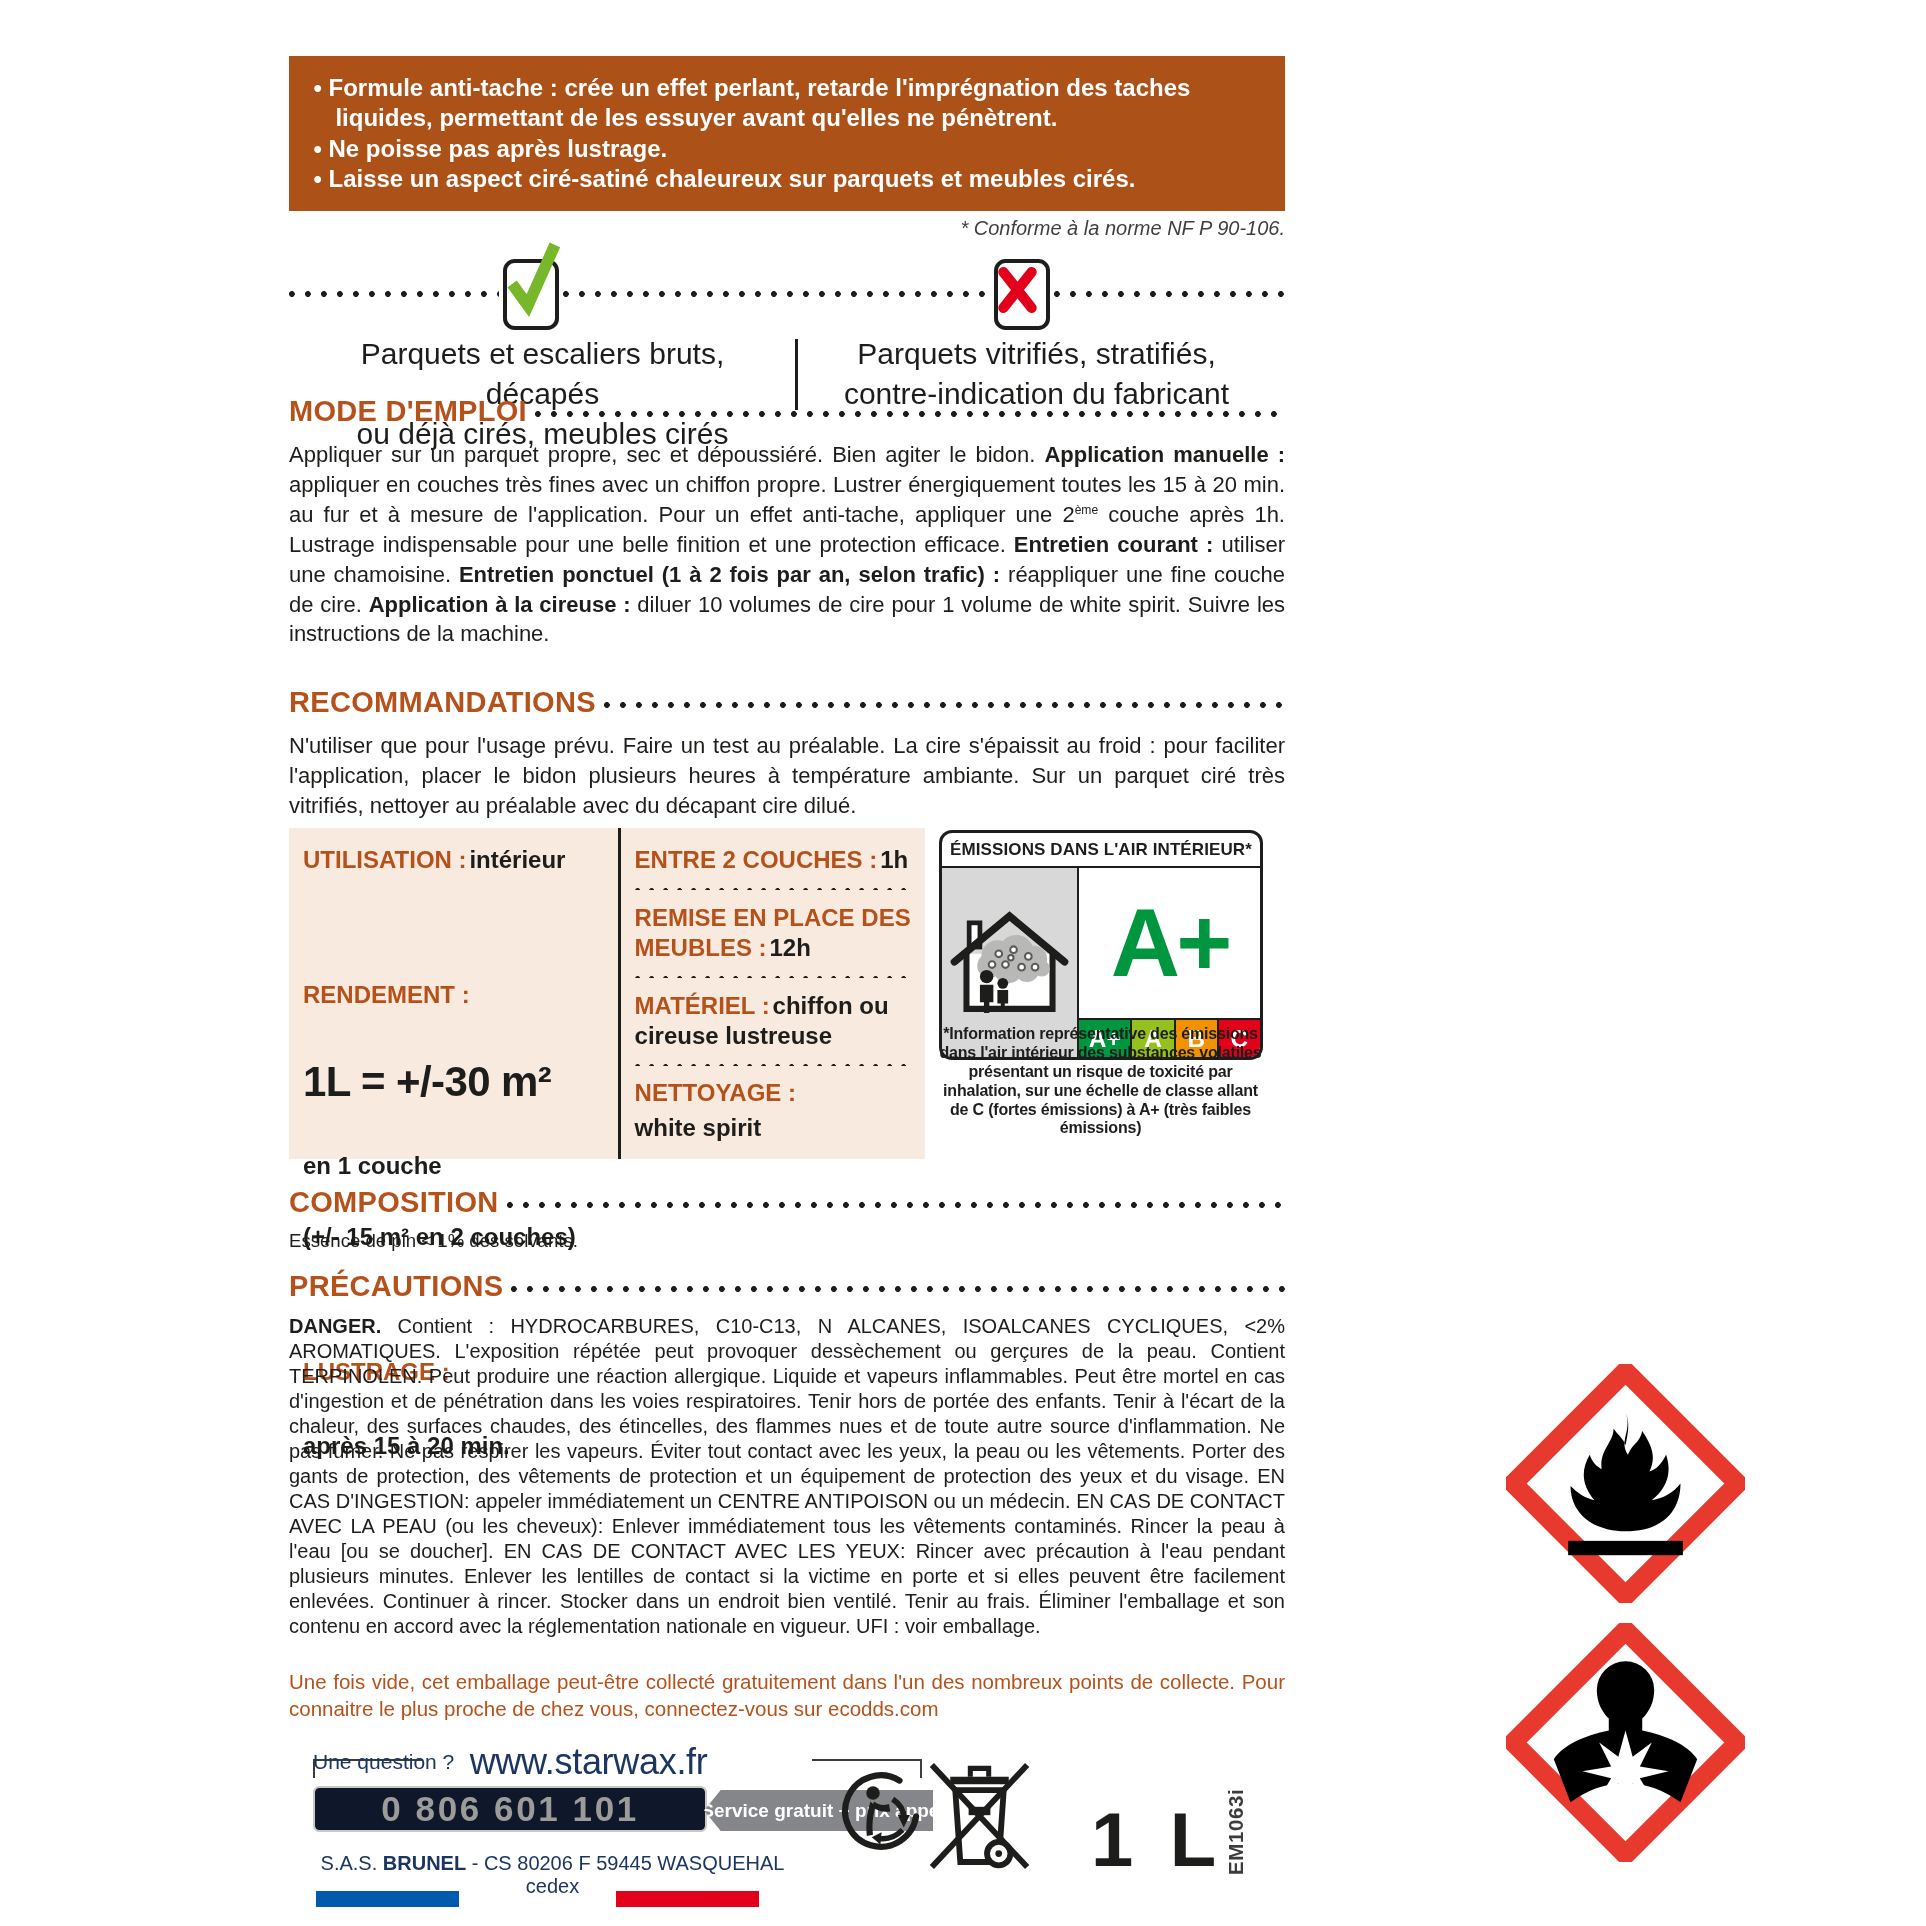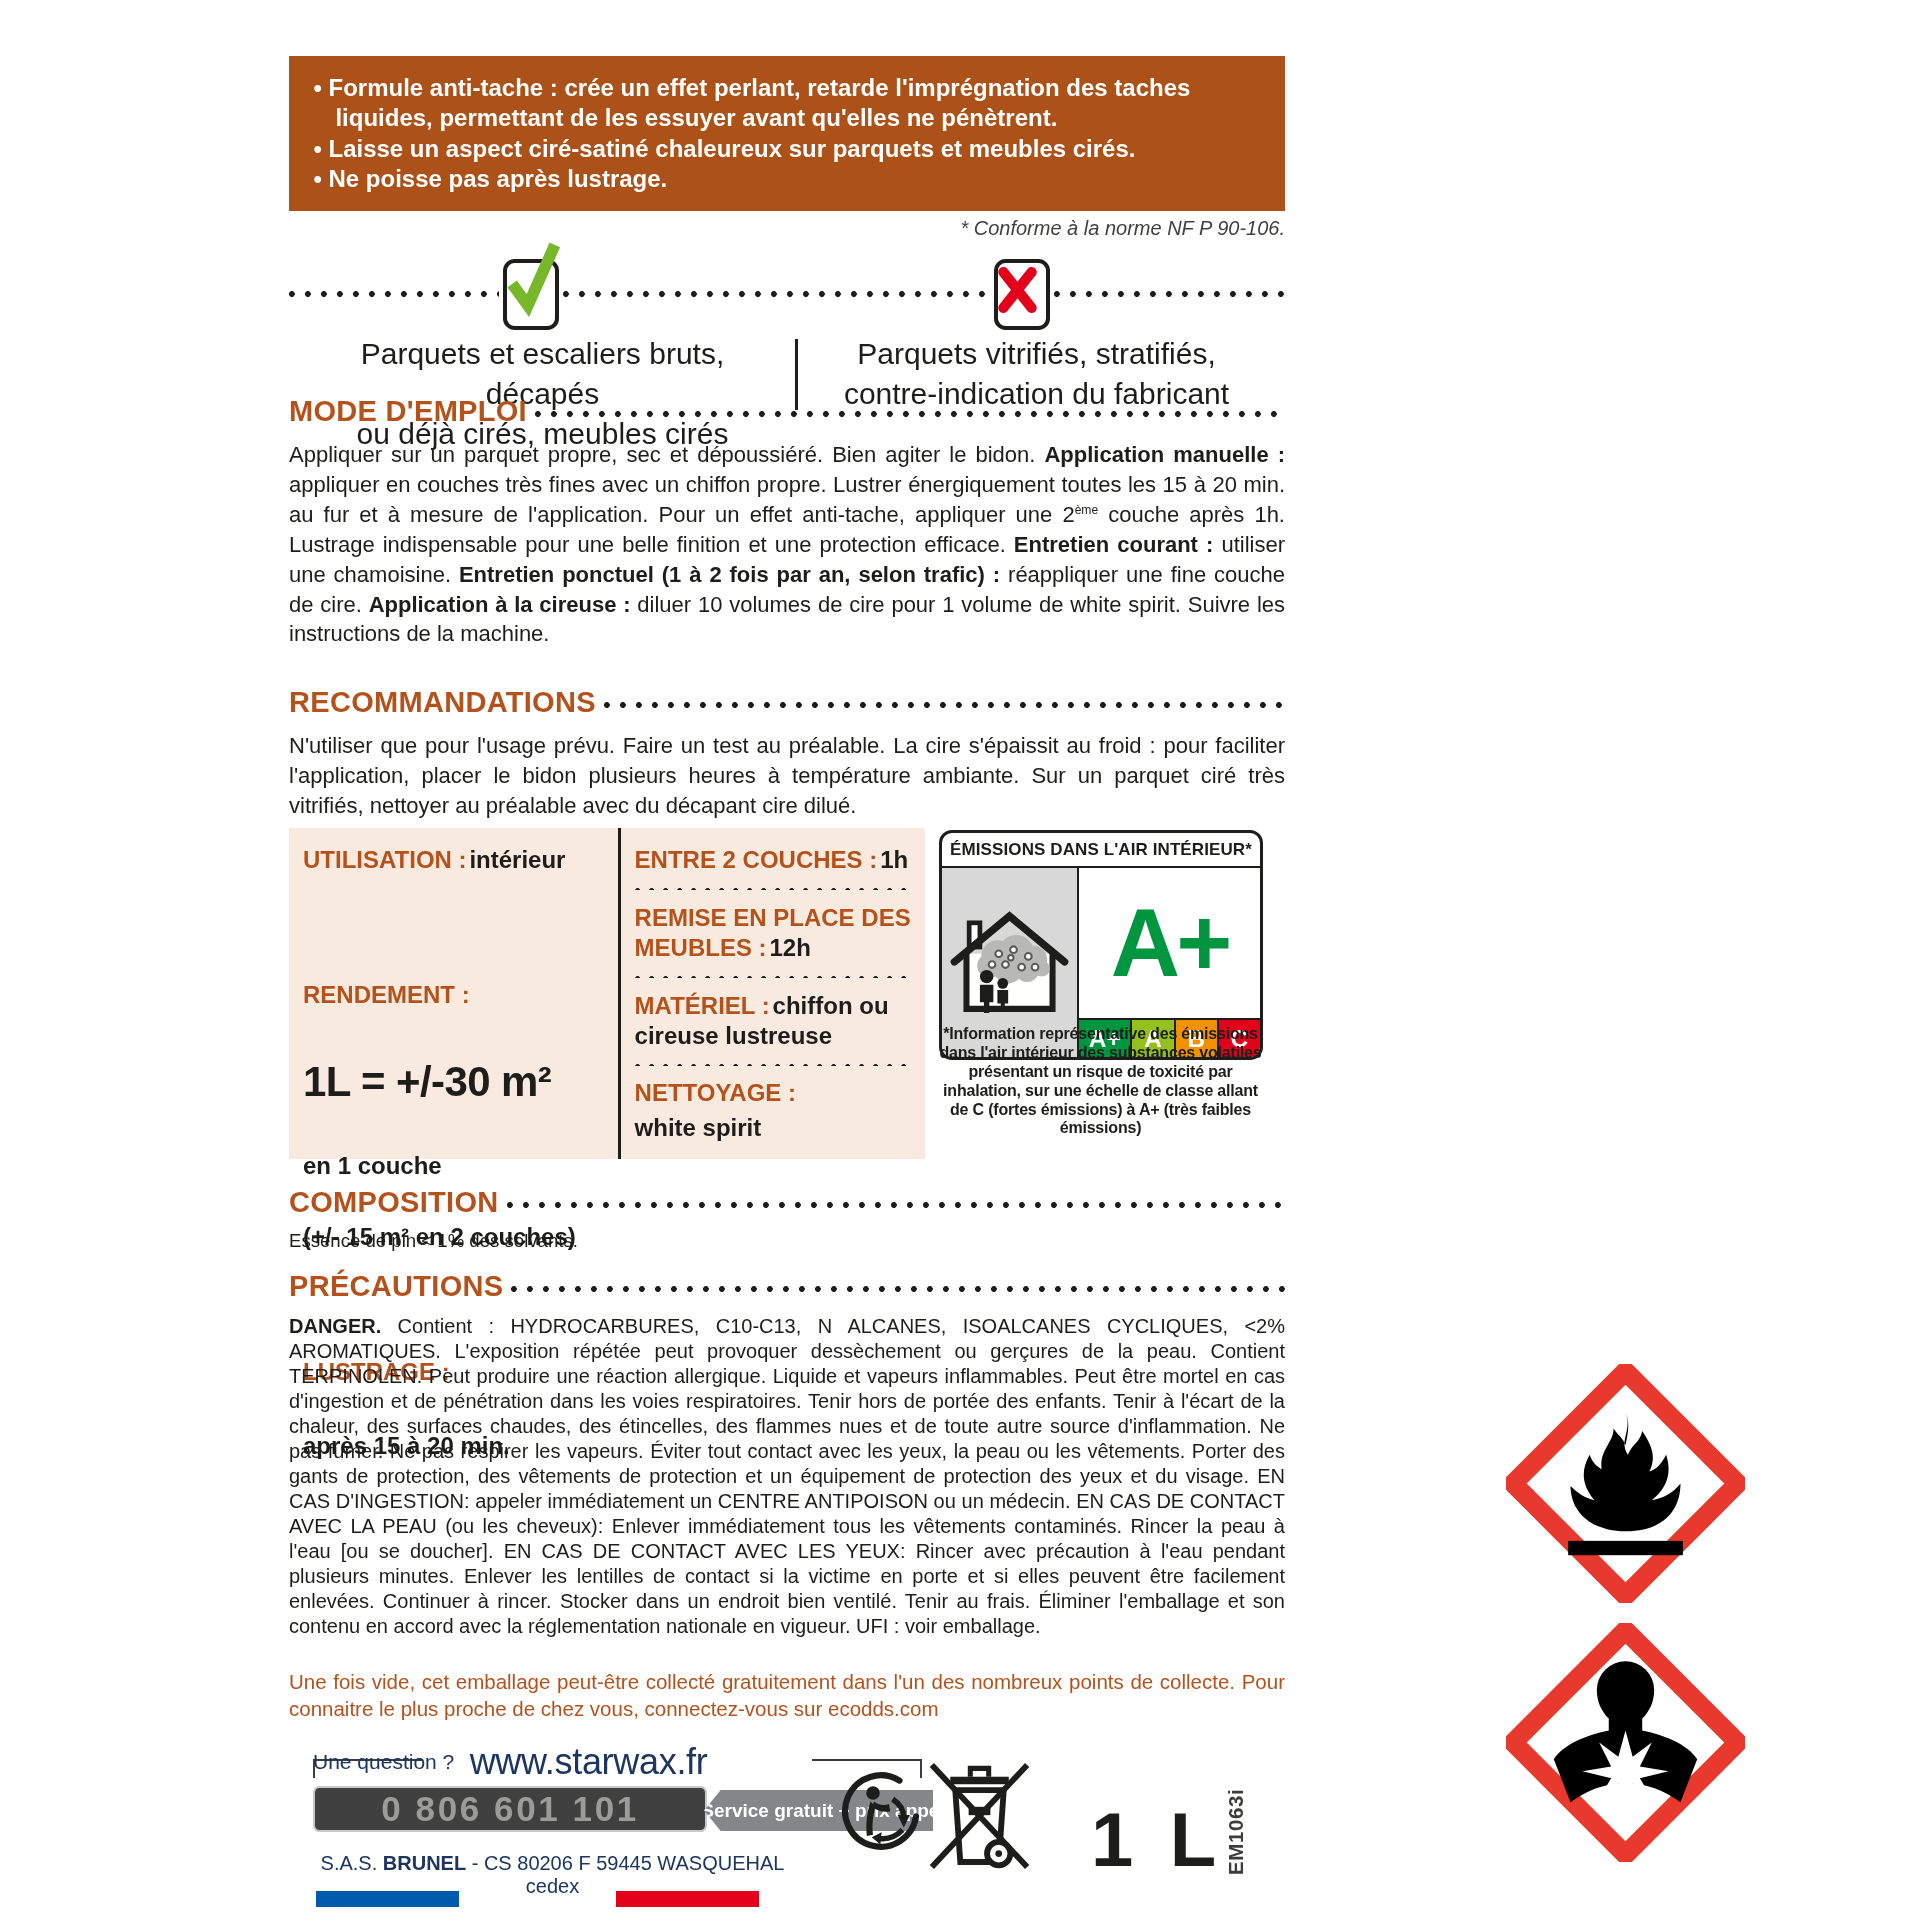--- a/index.html
+++ b/index.html
@@ -77,21 +77,21 @@
 
   
   .q-row{position:absolute;left:313px;top:1744px;width:606px;height:36px;display:flex;
          align-items:center;gap:15.4px;}
   .q-label{font-size:21px;color:#1C3661;}
   .q-site{font-size:36px;font-weight:400;color:#1C3661;letter-spacing:-0.3px;}
   .bracket{position:absolute;top:1759px;width:108px;height:16.7px;border-top:2.6px solid #3d3d3c;}
   .bracket.bl{left:313px;border-left:2.6px solid #3d3d3c;}
   .bracket.br{left:812px;border-right:2.6px solid #3d3d3c;}
   .phone-box{position:absolute;left:313px;top:1786px;width:394px;height:46px;box-sizing:border-box;
-             background:#404040;border:2.6px solid #c8c8c7;border-radius:6.4px;
+             background:#0f172a;border:2.6px solid #c8c8c7;border-radius:6.4px;
              display:flex;align-items:center;justify-content:center;
              font-size:35px;font-weight:700;color:#9b9b99;letter-spacing:2.6px;}
   .phone-ribbon{position:absolute;left:704px;top:1790px;width:229px;height:41px;background:#85868A;
                 clip-path:polygon(0 50%, 16.7px 0, 100% 0, 100% 100%, 16.7px 100%);
                 display:flex;align-items:center;justify-content:center;padding-left:9px;box-sizing:border-box;
                 color:#ffffff;font-weight:700;font-size:19px;white-space:nowrap;}
   .address{position:absolute;left:302px;top:1852px;width:501px;text-align:center;
            font-size:20px;color:#1C3661;}
   .flag{position:absolute;top:1891px;width:143px;height:16px;}
   .flag.blue{left:316px;background:#005BAC;}
@@ -104,22 +104,22 @@
            transform:rotate(180deg);font-size:20.5px;font-weight:700;color:#3c3c3b;letter-spacing:0.6px;}
 </style>
 </head>
 <body>
 
 <div class="page">
 
   <section class="feature-box">
     <ul>
       <li>Formule anti-tache : crée un effet perlant, retarde l'imprégnation des taches liquides, permettant de les essuyer avant qu'elles ne pénètrent.</li>
+      <li>Ne poisse pas après lustrage.</li>
       <li>Laisse un aspect ciré-satiné chaleureux sur parquets et meubles cirés.</li>
-      <li>Ne poisse pas après lustrage.</li>
     </ul>
   </section>
 
   <div class="norm-note">* Conforme à la norme NF P 90-106.</div>
 
   <div class="suit-row">
     <div class="dots d1"></div>
     <div class="tickbox">
       <svg width="59" height="77" viewBox="0 0 64 100" style="left:-3.9px;top:-19px;">
         <path d="M10 58 L26 80 L58 8" fill="none" stroke="#76B82A" stroke-width="15" stroke-linecap="square"></path>

